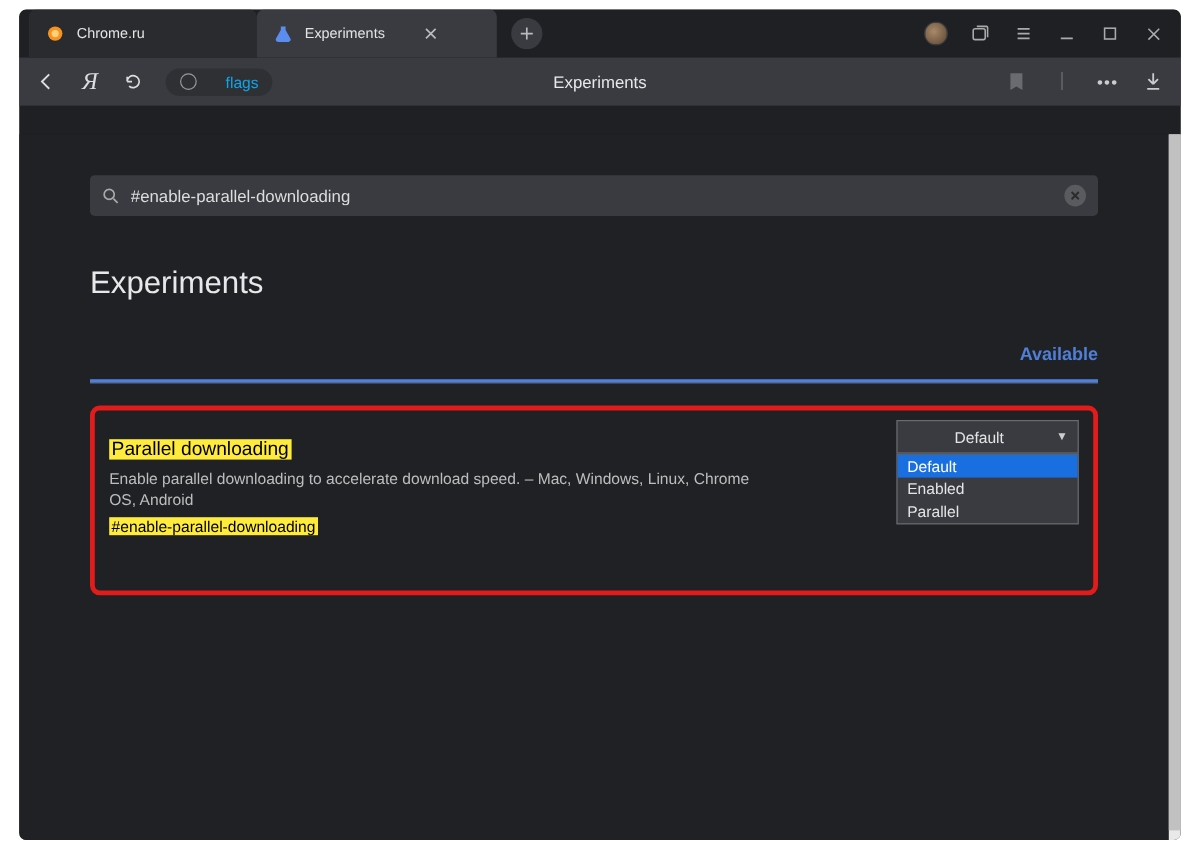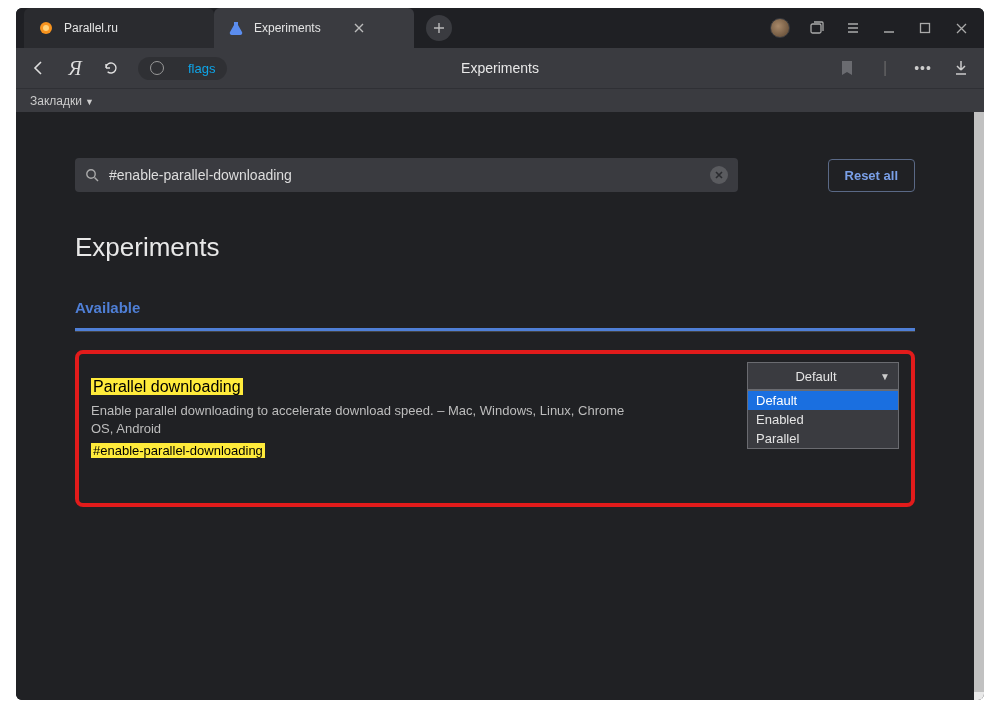--- a/index.html
+++ b/index.html
@@ -29,33 +29,33 @@
   
   
   .bookbar { height: 24px; background:#3a3b40; border-top:1px solid #2f3035; color:#ccc; font-size:12px; display:flex; align-items:center; padding:0 14px; }
   .bookbar .caret { margin-left:3px; font-size:9px; }
   
   
   .content { position:absolute; top:104px; left:0; right:10px; bottom:0; background:#202124; overflow:hidden; }
   .scrollbar { position:absolute; top:104px; right:0; width:10px; bottom:0; background:#e9e9e9; }
   .scrollbar .thumb { width:10px; height:580px; background:#c1c1c1; position:absolute; top:0; border-radius:0; }
   
-  .inner { max-width: 840px; margin: 12px auto; padding-top: 34px; }
+  .inner { max-width: 840px; margin: 0 auto; padding-top: 34px; }
   
   .search-row { display:flex; align-items:center; gap: 90px; }
   .search-box { flex:1; height: 34px; background:#3a3b40; border-radius:4px; display:flex; align-items:center; padding:0 10px; gap:10px; color:#ddd; font-size:14px; }
   .search-box .s-icon { width:14px; height:14px; color:#aaa; }
   .search-box input { background:transparent; border:none; outline:none; color:#ddd; font-size:14px; flex:1; }
   .search-box .clear { width:18px; height:18px; background:#5a5b5f; border-radius:50%; display:flex;align-items:center;justify-content:center; color:#2a2b2f; font-size:11px; cursor:pointer;}
   .reset-btn { border:1px solid #5a6986; background:transparent; color:#7aa0e8; font-size:13px; font-weight:bold; padding:8px 16px; border-radius:4px; cursor:pointer; }
   
   .exp-title { color:#e8e8e8; font-size:26px; margin-top: 40px; font-weight: normal; }
   
   .tabs-row { display:flex; margin-top: 24px; border-bottom:1px solid #444; }
-  .tabs-row .ptab { flex:1; text-align:left; padding: 12px 0; font-size:15px; color:#999; cursor:pointer; }
+  .tabs-row .ptab { flex:1; text-align:right; padding: 12px 0; font-size:15px; color:#999; cursor:pointer; }
   .tabs-row .ptab.active { color:#4f7fd6; border-bottom:3px solid #4f7fd6; font-weight:bold; }
   
   .highlight-box { margin-top: 18px; border: 4px solid #e21b1b; border-radius: 8px; padding: 24px 12px 44px 12px; position:relative; min-height: 130px;}
   .flag-title { display:inline; background:#ffeb3b; color:#000; font-size:16px; padding:0 2px; }
   .flag-desc { color:#bdbdbd; font-size:13px; margin-top: 6px; max-width: 540px; line-height:1.35;}
   .flag-id { display:inline-block; background:#ffeb3b; color:#000; font-size:13px; margin-top:6px; padding:0 2px;}
   
   .dropdown-wrap { position:absolute; right: 12px; top: 8px; }
   .dd-selected { width:152px; height:28px; background:#3a3b40; border:1px solid #6a6b70; color:#e4e4e4; font-size:13px; padding:0 24px 0 10px; display:flex; align-items:center; justify-content:center; position:relative; cursor:pointer;}
   .dd-selected .chev { position:absolute; right:8px; font-size:10px; color:#ccc;}
@@ -71,21 +71,21 @@
 <div class="window">
 
   <div class="tabbar">
     <div class="tab inactive" style="width:190px; margin-left:8px;">
       <span class="tab-icon">
         <svg viewBox="0 0 16 16">
             <circle cx="8" cy="8" r="6" fill="#f7931e"></circle>
             <circle cx="8" cy="8" r="3" fill="#ffd27a"></circle>
           </svg>
       </span>
-      <span class="tab-label">Parallel.ru</span>
+      <span class="tab-label">Chrome.ru</span>
     </div>
     <div class="tab active" style="width:200px;">
       <span class="tab-icon">
         <svg viewBox="0 0 16 16">
             <path d="M6 2h4v3l4 7a2 2 0 0 1-1.8 3H3.8A2 2 0 0 1 2 12l4-7V2z" fill="#5b8def"></path>
           </svg>
       </span>
       <span class="tab-label">Experiments</span>
       <span class="tab-close">
         <svg viewBox="0 0 12 12">
@@ -155,44 +155,38 @@
       <span class="nav-icon" style="color:#666;">|</span>
       <span class="nav-icon" style="color:#ccc; font-size:14px; letter-spacing:1px;">•••</span>
       <span class="nav-icon">
         <svg width="14" height="16" viewBox="0 0 14 16">
             <path d="M7 1v9m0 0L3 6m4 4l4-4M2 14h10" fill="none" stroke="#ccc" stroke-width="1.5"></path>
           </svg>
       </span>
     </div>
   </div>
 
-  <div class="bookbar">
-    <span>
-      <span>Закладки</span><span class="caret">▼</span>
-    </span>
-  </div>
 
   <div class="content">
     <div class="inner">
       <div class="search-row">
         <div class="search-box">
           <span class="s-icon">
             <svg width="14" height="14" viewBox="0 0 14 14">
                 <circle cx="6" cy="6" r="4.2" fill="none" stroke="#aaa" stroke-width="1.4"></circle>
                 <path d="M9.5 9.5L13 13" stroke="#aaa" stroke-width="1.4"></path>
               </svg>
           </span>
           <input type="text" value="#enable-parallel-downloading" style="">
           <span class="clear">
             <svg width="10" height="10" viewBox="0 0 10 10">
                 <path d="M2 2l6 6M8 2L2 8" stroke="#2a2b2f" stroke-width="1.6"></path>
               </svg>
           </span>
         </div>
-        <button class="reset-btn">Reset all</button>
       </div>
 
       <h1 class="exp-title">Experiments</h1>
       <div style="overflow:hidden;"></div>
 
       <div class="tabs-row">
         <div class="ptab active">Available</div>
       </div>
 
       <div class="highlight-box">

